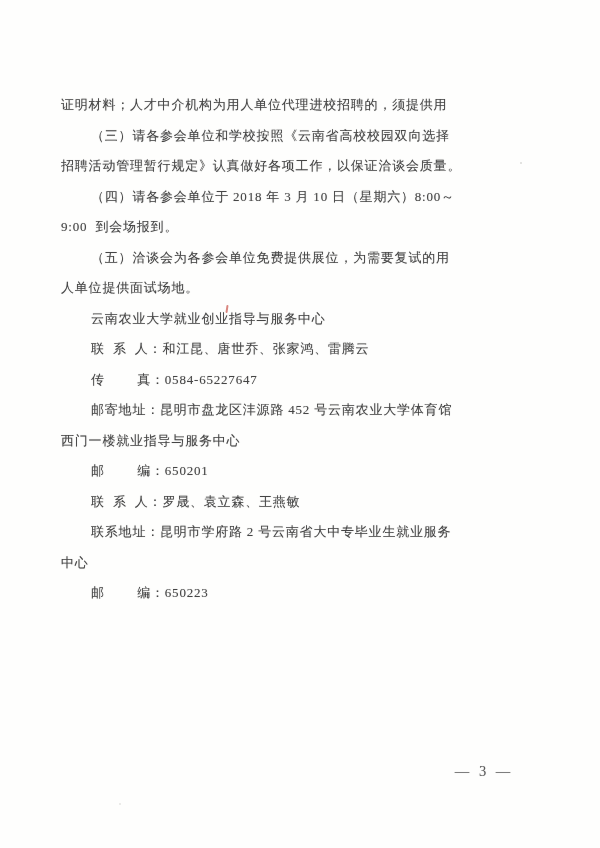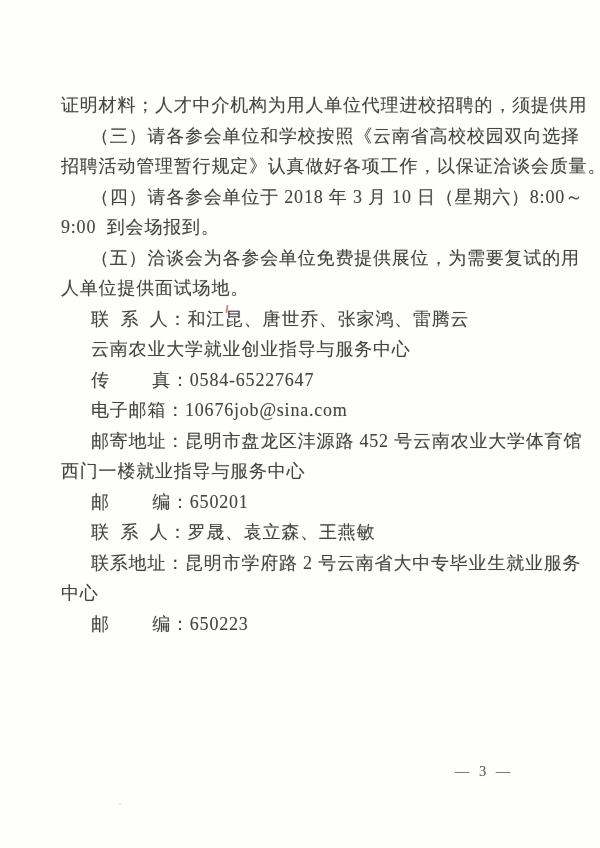--- a/index.html
+++ b/index.html
@@ -21,21 +21,21 @@
       radial-gradient(circle 1.3px at 120px 804px, #ebebe9 60%, rgba(255,255,255,0) 70%),
       radial-gradient(circle 1px at 540px 702px, #e8e8e6 60%, rgba(255,255,255,0) 70%);
     font-family: "Liberation Serif", "DejaVu Serif", serif;
   }
   .doc-body {
     position: absolute;
     left: 61px;
     top: 90px;
     width: 484px;
     color: #454545;
-    font-size: 18px;
+    font-size: 13px;
     letter-spacing: 0.8px;
     text-shadow: 0 0 1px rgba(80,80,80,0.35);
   }
   .line {
     height: 30.5px;
     line-height: 30.5px;
     white-space: pre;
     text-align: left;
   }
   .line.indent {
@@ -68,24 +68,23 @@
 
 <div class="page">
   <div class="doc-body" id="doc-body">
       <div class="line">证明材料；人才中介机构为用人单位代理进校招聘的，须提供用</div>
       <div class="line indent">（三）请各参会单位和学校按照《云南省高校校园双向选择</div>
       <div class="line">招聘活动管理暂行规定》认真做好各项工作，以保证洽谈会质量。</div>
       <div class="line indent">（四）请各参会单位于 2018 年 3 月 10 日（星期六）8:00～</div>
       <div class="line">9:00  到会场报到。</div>
       <div class="line indent">（五）洽谈会为各参会单位免费提供展位，为需要复试的用</div>
       <div class="line">人单位提供面试场地。</div>
+      <div class="line indent">云南农业大学就业创业指导与服务中心</div>
       <div class="line indent">联  系  人：和江昆、唐世乔、张家鸿、雷腾云</div>
-      <div class="line indent">云南农业大学就业创业指导与服务中心</div>
       <div class="line indent">传        真：0584-65227647</div>
-      <div class="line indent">电子邮箱：10676job@sina.com</div>
       <div class="line indent">邮寄地址：昆明市盘龙区沣源路 452 号云南农业大学体育馆</div>
       <div class="line">西门一楼就业指导与服务中心</div>
       <div class="line indent">邮        编：650201</div>
       <div class="line indent">联  系  人：罗晟、袁立森、王燕敏</div>
       <div class="line indent">联系地址：昆明市学府路 2 号云南省大中专毕业生就业服务</div>
       <div class="line">中心</div>
       <div class="line indent">邮        编：650223</div>
     </div>
   <div class="red-mark"></div>
   <div class="page-number">— 3 —</div>

